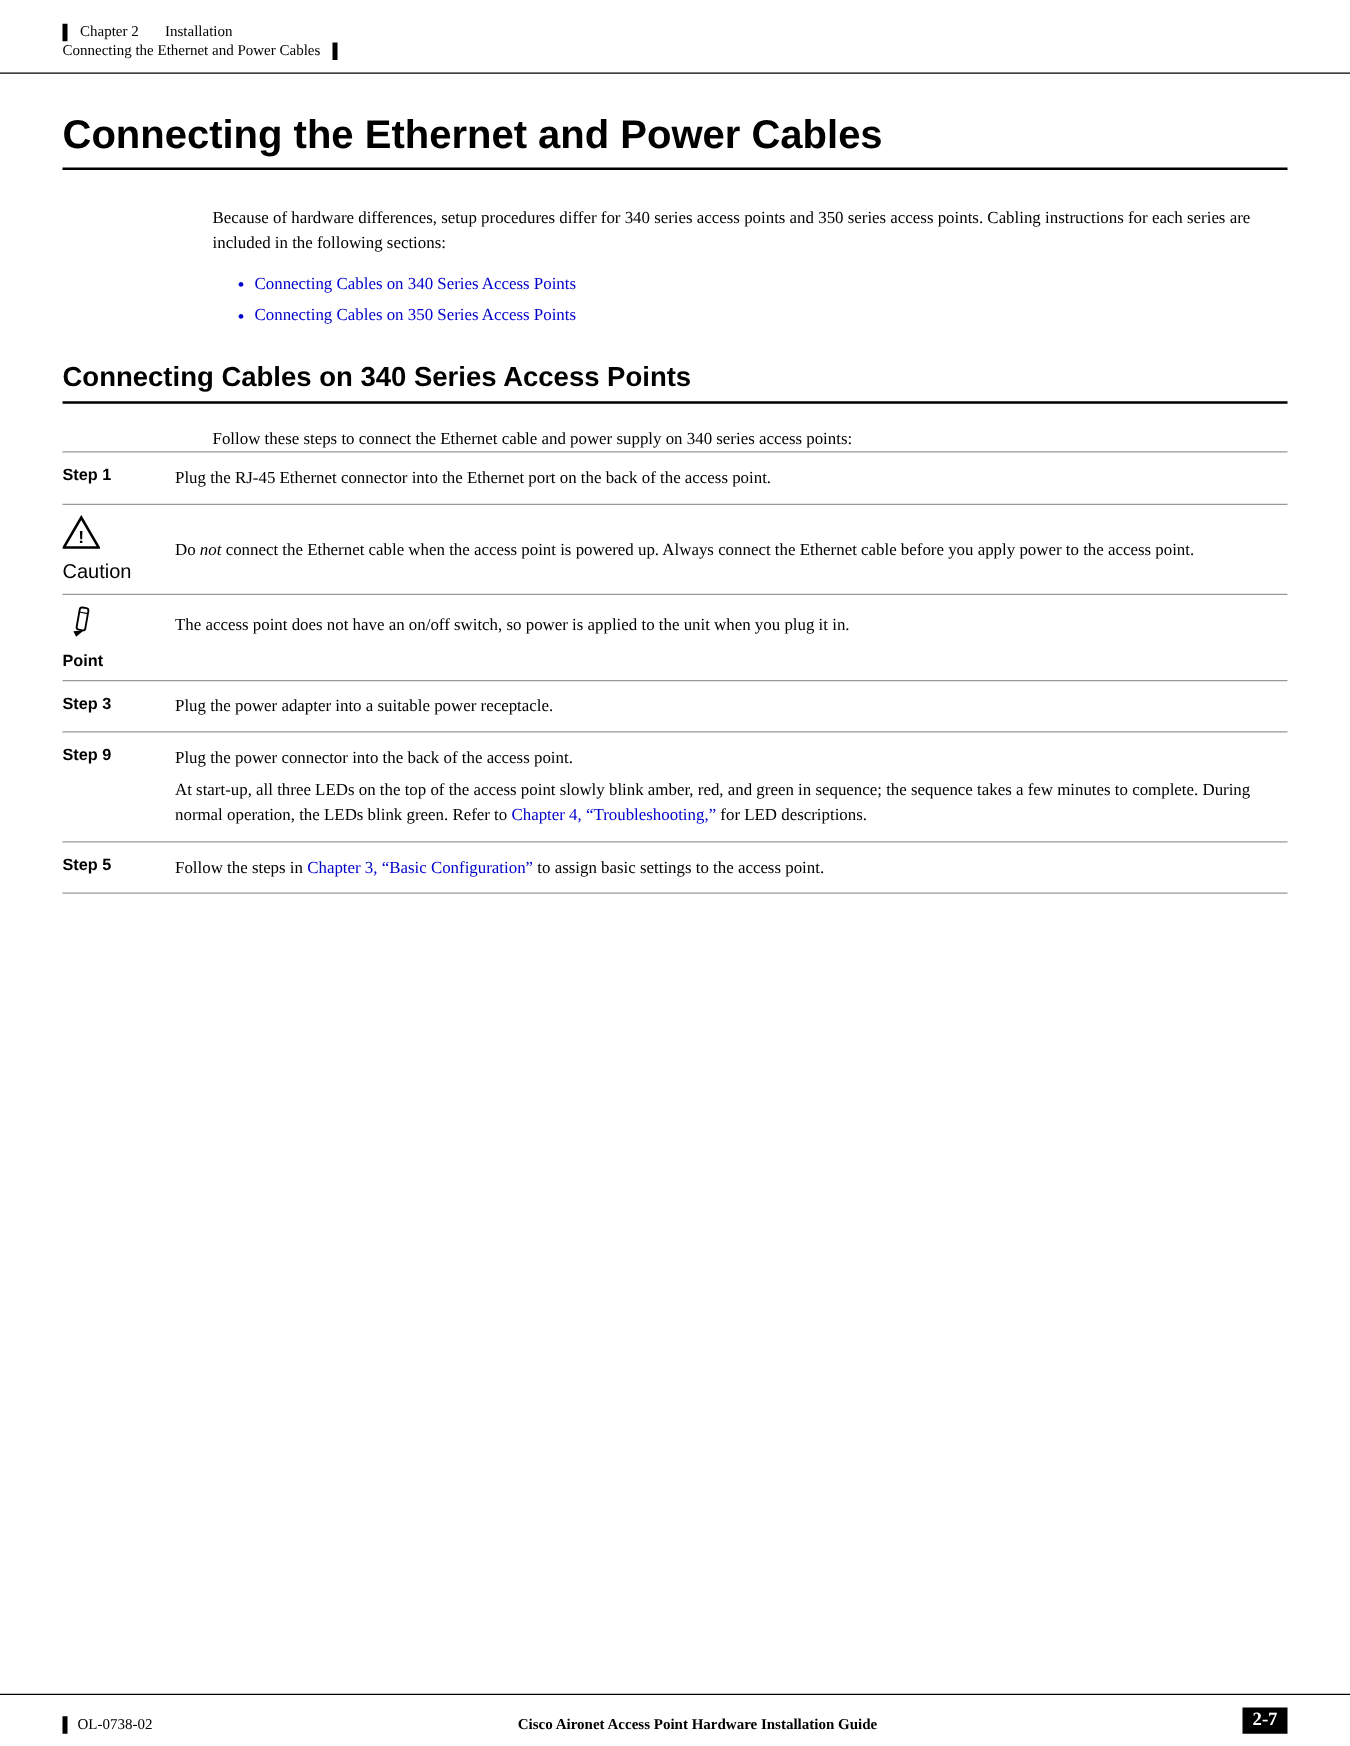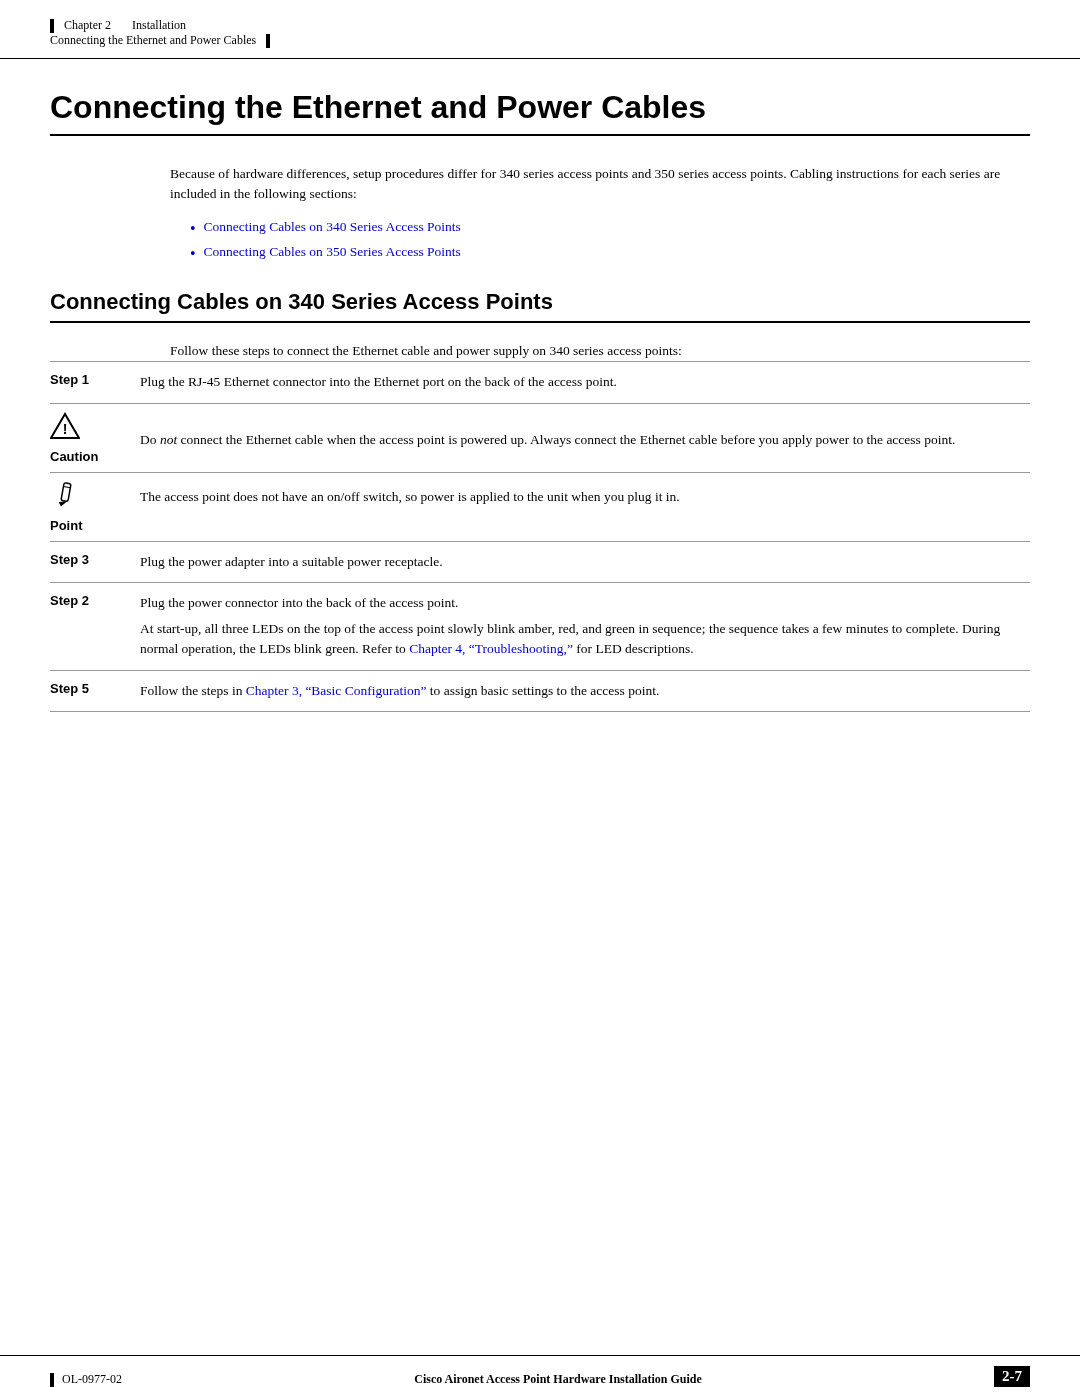--- a/index.html
+++ b/index.html
@@ -154,23 +154,23 @@
     }
 
     .step-content-cell {
       vertical-align: top;
       padding: 10px 0;
       font-size: 13.5px;
       line-height: 1.5;
     }
 
     .caution-label {
-      font-weight: bold;
-      font-family: Arial, Helvetica, sans-serif;
-      font-size: 13px;
+      font-weight: normal;
+      font-family: Arial, Helvetica, sans-serif;
+      font-size: 16px;
     }
 
     .note-label {
       font-weight: bold;
       font-family: Arial, Helvetica, sans-serif;
       font-size: 13px;
     }
 
     
     .special-row {
@@ -336,21 +336,21 @@
 
     <tr>
       <td class="step-label-cell">
         <span>Step 3</span>
       </td>
       <td class="step-content-cell">Plug the power adapter into a suitable power receptacle.</td>
     </tr>
 
     <tr>
       <td class="step-label-cell">
-        <span>Step 2</span>
+        <span>Step 9</span>
       </td>
       <td class="step-content-cell">
         <span>Plug the power connector into the back of the access point.</span>
         <div class="step4-extra">
           <span>At start-up, all three LEDs on the top of the access point slowly blink amber, red, and green in sequence; the sequence takes a few minutes to complete. During normal operation, the LEDs blink green. Refer to </span><a class="link-blue" href="#ch4">Chapter 4, “Troubleshooting,”</a><span> for LED descriptions.</span>
         </div>
       </td>
     </tr>
 
     <tr>
@@ -363,21 +363,21 @@
     </tr>
 
   </tbody>
     </table>
 
 </div>
 
 <div class="page-footer">
   <div class="footer-left">
     <span class="footer-left-bar"></span>
-    <span>OL-0977-02</span>
+    <span>OL-0738-02</span>
   </div>
   <div class="footer-center">
     <span>Cisco Aironet Access Point Hardware Installation Guide</span>
   </div>
   <div class="footer-right">
     <span class="footer-page-badge">2-7</span>
   </div>
 </div>
 
 </body></html>

